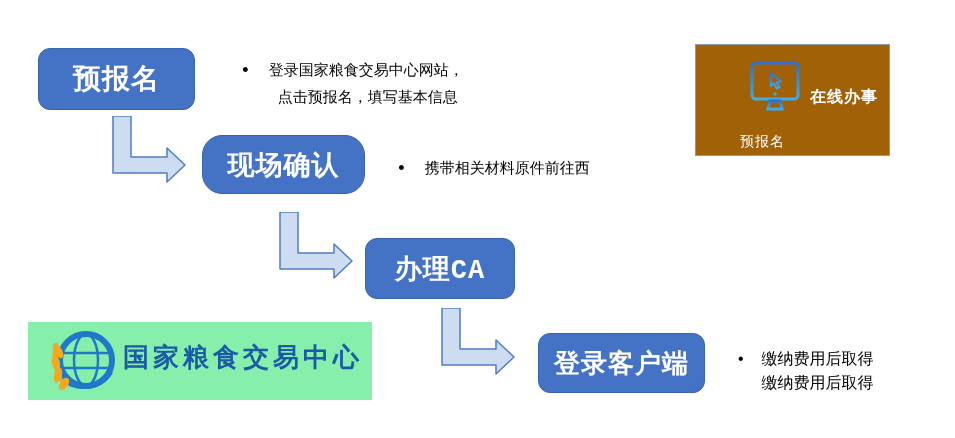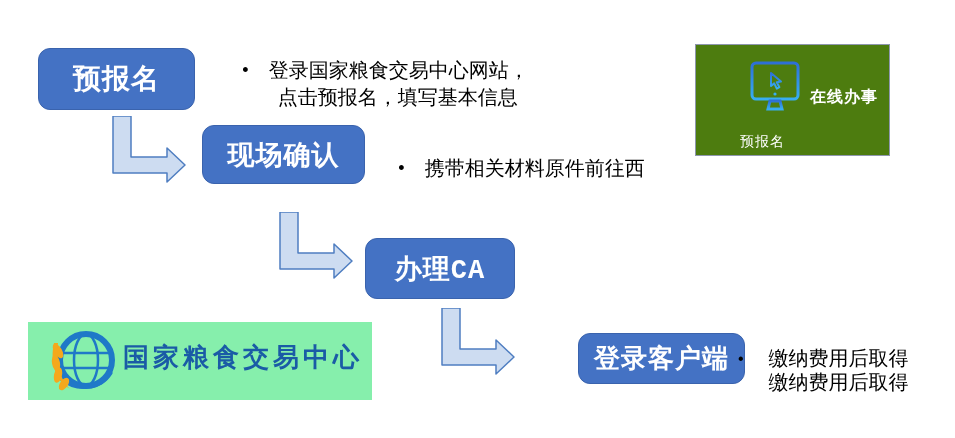--- a/index.html
+++ b/index.html
@@ -8,27 +8,27 @@
     font-family:Liberation Mono, monospace;
     padding-left:8px;
   }
   .step-box{
     position:absolute;background:#4472c4;border:1.5px solid #3a63ad;border-radius:12px;
     display:flex;align-items:center;justify-content:center;
     color:#fff;font-weight:bold;letter-spacing:1px;box-sizing:border-box;
   }
   .note{position:absolute;display:flex;align-items:flex-start;color:#000;}
   .note .dot{font-size:18px;line-height:27px;margin-right:18px;}
-  .note .lines{font-size:20px;line-height:27px;}
+  .note .lines{font-size:15px;line-height:27px;}
   .note .lines .l2-indent{margin-left:9px;}
   .bent-arrow{position:absolute;}
   
   #online-panel{
     position:absolute;left:695px;top:44px;width:195px;height:112px;
-    background:#4d7c0f;border:1px solid #8e97ae;box-sizing:border-box;
+    background:#a16207;border:1px solid #8e97ae;box-sizing:border-box;
   }
   #online-panel .svc-label{
     position:absolute;left:114px;top:42px;color:#fff;font-weight:bold;font-size:16px;letter-spacing:1px;
   }
   #online-panel .item-label{
     position:absolute;left:44px;top:88px;color:#fff;font-size:14px;letter-spacing:1px;
   }
   #online-panel .monitor{position:absolute;left:53px;top:14px;}
   
   #logo{
@@ -56,21 +56,21 @@
     <span class="lines">
       <span>登录国家粮食交易中心网站，</span><br>
       <span class="l2-indent">点击预报名，填写基本信息</span>
     </span>
   </div>
 
   <svg class="bent-arrow" style="left:105px;top:116px;" width="82" height="68" viewBox="0 0 82 68">
     <polygon points="8,0 26,0 26,41 62,41 62,32 80,49 62,66 62,57 8,57" fill="#cddcf1" stroke="#4f7ec1" stroke-width="1.5" stroke-linejoin="round"></polygon>
   </svg>
 
-  <div class="step-box" style="left:202px;top:125px;width:163px;height:59px;font-size:27px;">
+  <div class="step-box" style="left:202px;top:135px;width:163px;height:59px;font-size:27px;border-radius:20px;">
     <span>现场确认</span>
   </div>
 
   <div class="note" style="left:396px;top:156px;">
     <span class="dot">•</span>
     <span class="lines">
       <span>携带相关材料原件前往西</span><br>
     </span>
   </div>
 
@@ -79,27 +79,27 @@
   </svg>
 
   <div class="step-box" style="left:365px;top:238px;width:150px;height:61px;font-size:27px;">
     <span>办理CA</span>
   </div>
 
   <svg class="bent-arrow" style="left:434px;top:308px;" width="82" height="68" viewBox="0 0 82 68">
     <polygon points="8,0 26,0 26,41 62,41 62,32 80,49 62,66 62,57 8,57" fill="#cddcf1" stroke="#4f7ec1" stroke-width="1.5" stroke-linejoin="round"></polygon>
   </svg>
 
-  <div class="step-box" style="left:538px;top:333px;width:167px;height:51px;font-size:26px;margin-left:40px;">
+  <div class="step-box" style="left:538px;top:333px;width:167px;height:60px;font-size:26px;">
     <span>登录客户端</span>
   </div>
 
   <div class="note" style="left:736px;top:348px;">
     <span class="dot" style="font-size:16px;line-height:24px;margin-right:16px;">•</span>
-    <span class="lines" style="font-size:20px;line-height:24px;margin-left:7px;">
+    <span class="lines" style="font-size:16px;line-height:24px;">
       <span>缴纳费用后取得</span><br>
       <span>缴纳费用后取得</span>
     </span>
   </div>
 
   <div id="online-panel">
     <svg class="monitor" width="52" height="64" viewBox="0 0 52 64">
       <defs>
         <linearGradient id="mg" x1="0" y1="0" x2="0" y2="1">
           <stop offset="0" stop-color="#2e6fd6"></stop>

